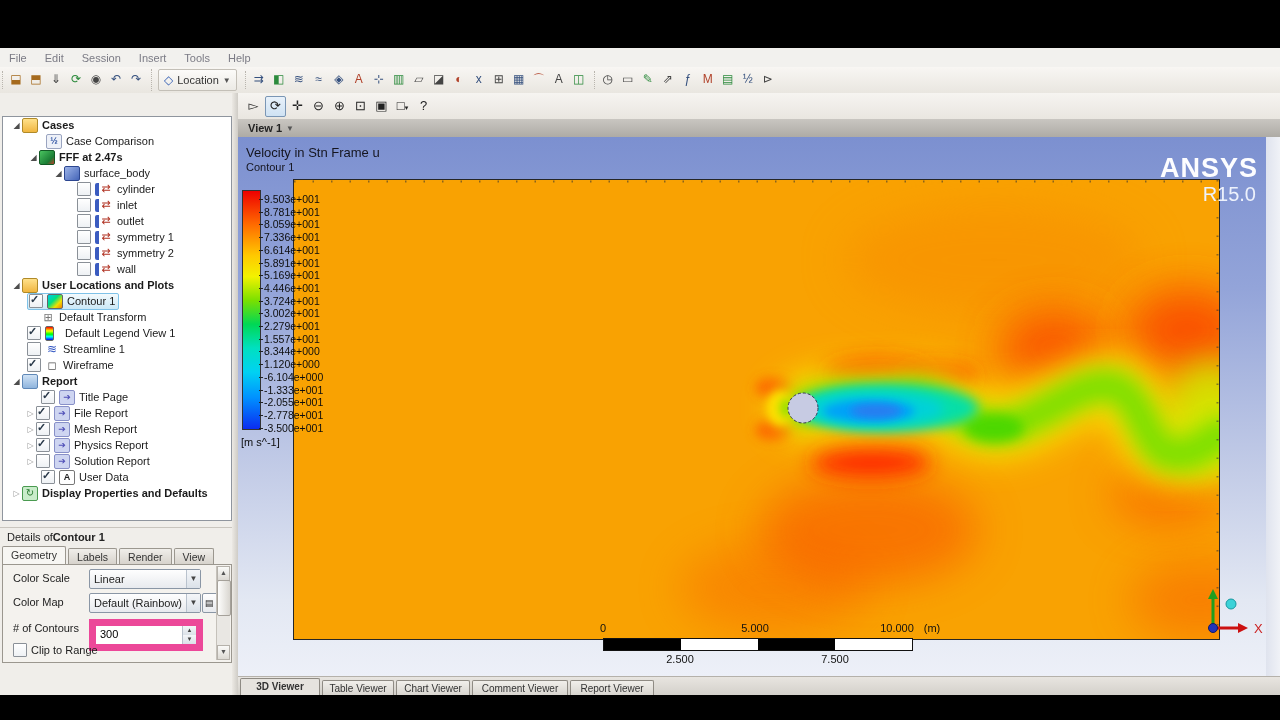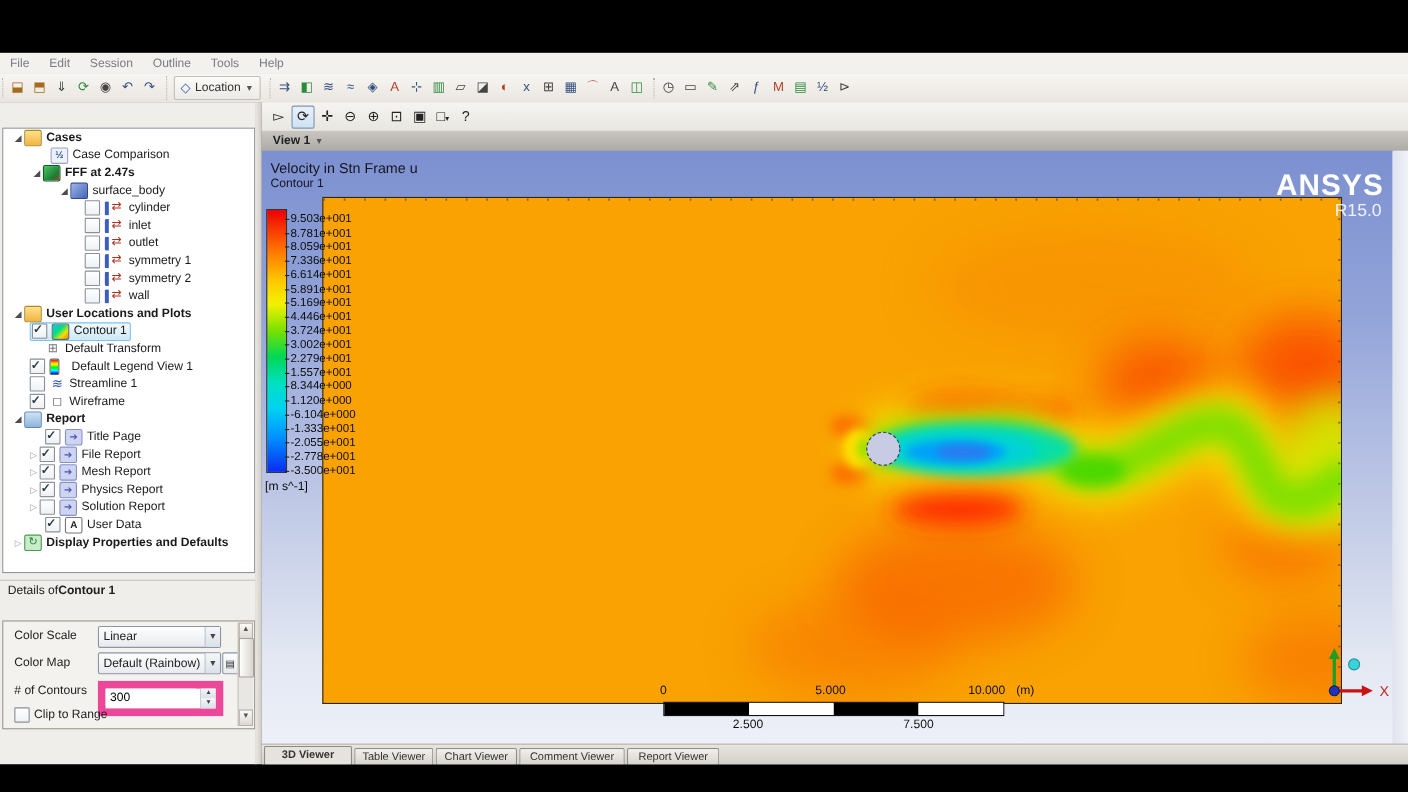--- a/index.html
+++ b/index.html
@@ -101,21 +101,21 @@
     background:linear-gradient(180deg,#7c90d0 0%,#93a4d9 28%,#c3cce7 62%,#e3e8f3 86%,#edf0f8 100%);}
   #vstrip{left:1028px;top:44px;width:14px;height:539px;background:linear-gradient(90deg,#dfe3ee,#f0f2f7);}
   #vp-title1{left:8px;top:8px;font-size:13px;color:#15151f;}
   #vp-title2{left:8px;top:24px;font-size:11px;color:#15151f;}
   #colorbar{left:4px;top:53px;width:17px;height:238px;border:1px solid #333;
     background:linear-gradient(#ee0000,#ff6a00 14%,#ffc800 27%,#f2f200 36%,#7ae000 46%,#00d855 56%,#00e0c0 66%,#00d2f2 76%,#0090ff 87%,#0b2cf0 100%);}
   .legend-label{position:absolute;left:26px;height:12px;font-size:10.5px;color:#0d0d0d;white-space:nowrap;}
   .legend-label::before{content:"";position:absolute;left:-5px;top:6px;width:4px;height:1px;background:#222;}
   #legend-unit{left:3px;top:299px;font-size:11px;color:#0d0d0d;}
   #ansys-name{right:8px;top:16px;font-size:27px;font-weight:bold;color:#fdfdff;letter-spacing:1px;}
-  #ansys-ver{right:10px;top:46px;font-size:16px;color:#eef2fc;}
+  #ansys-ver{right:10px;top:46px;font-size:20px;color:#eef2fc;}
   #domain{left:55px;top:42px;width:925px;height:459px;border:1px solid #262626;background:#f9a202;}
   
   .ruler-label{position:absolute;font-size:11px;color:#111;transform:translateX(-50%);}
   #ruler-bar{left:365px;top:501px;width:308px;height:11px;border:1px solid #111;display:flex;}
   #ruler-bar div{flex:1;} .rseg-b{background:#000;} .rseg-w{background:#fff;}
   
   #btabs{left:0;top:583px;width:1042px;height:19px;background:linear-gradient(#e8e5e0,#d2cfc9);
     border-top:1px solid #b5b1aa;display:flex;align-items:flex-end;padding-left:2px;}
   .btab{font-size:10px;color:#333;border:1px solid #8f8b84;border-bottom:none;border-radius:2px 2px 0 0;
     background:linear-gradient(#f1efeb,#d6d3cd);height:15px;line-height:15px;text-align:center;margin-right:2px;}
@@ -127,21 +127,21 @@
 <body>
 
 <div id="app">
   <div id="bar-top" class="abs"></div>
 
 
   <div id="menubar" class="abs">
       <span class="menuitem">File</span>
       <span class="menuitem">Edit</span>
       <span class="menuitem">Session</span>
-      <span class="menuitem">Outline</span>
+      <span class="menuitem">Insert</span>
       <span class="menuitem">Tools</span>
       <span class="menuitem">Help</span>
     </div>
 
   <div id="toolbar" class="abs">
     <div class="tbgroup">
         <span class="tbtn warm">⬓</span>
         <span class="tbtn warm">⬒</span>
         <span class="tbtn dark">⇓</span>
         <span class="tbtn grn">⟳</span>
@@ -312,20 +312,26 @@
         <div class="trow" style="padding-left: 8px;">
           <span class="exp closed">▷</span>
           <span class="tico i-defaults">↻</span>
           <span style="font-weight: bold;">Display Properties and Defaults</span>
         </div>
       </div>
     <div id="dheader" class="abs">
       <span>Details of </span>
       <span style="font-weight:bold">Contour 1</span>
     </div>
+    <div id="dtabs" class="abs">
+        <span class="dtab active">Geometry</span>
+        <span class="dtab">Labels</span>
+        <span class="dtab">Render</span>
+        <span class="dtab">View</span>
+      </div>
     <div id="dbody" class="abs">
       <span class="dlabel" style="left:10px;top:7px">Color Scale</span>
       <div class="combo" style="left:86px;top:4px;width:110px">
         <span class="v">Linear</span>
         <span class="ca">▼</span>
       </div>
       <span class="dlabel" style="left:10px;top:31px">Color Map</span>
       <div class="combo" style="left:86px;top:28px;width:110px">
         <span class="v">Default (Rainbow)</span>
         <span class="ca">▼</span>

